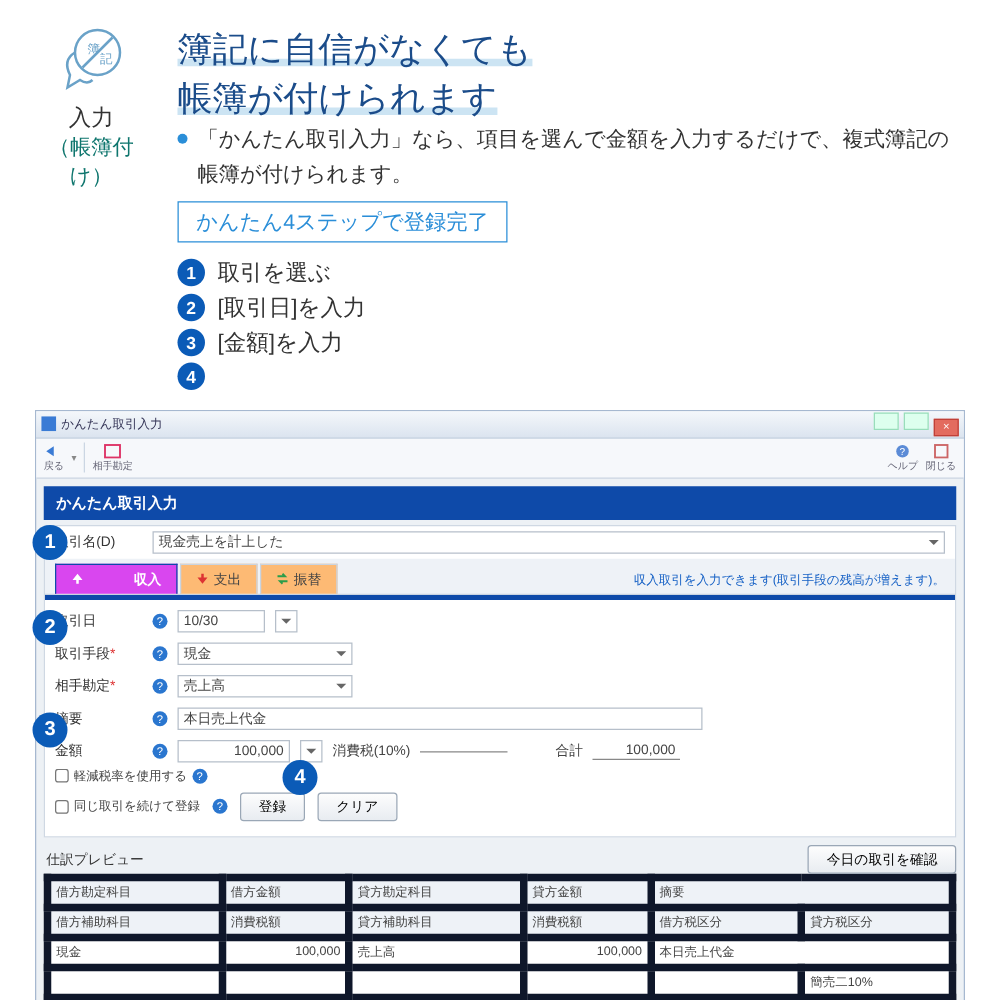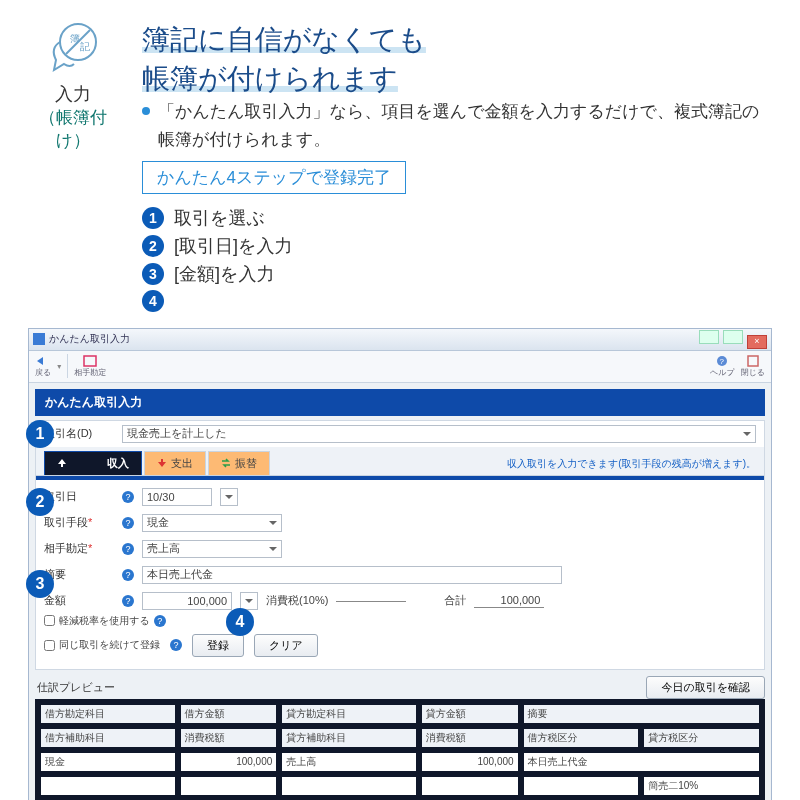--- a/index.html
+++ b/index.html
@@ -40,21 +40,21 @@
   .form-area { background: #fff; margin: 0 6px 6px; border: 1px solid #cfd8e3; }
   .row { display: flex; align-items: center; padding: 4px 8px; gap: 8px; font-size: 11px; }
   .lbl { width: 70px; color: #333; }
   .req { color: #d33; }
   .help { width: 12px; height: 12px; border-radius: 50%; background: #2a76cf; color: #fff; font-size: 9px; display: flex; align-items: center; justify-content: center; }
   .inp { border: 1px solid #b6bfca; height: 18px; padding: 0 4px; background: #fff; font-size: 11px; display: flex; align-items: center; }
   .dd { position: relative; }
   .dd::after { content: ""; position: absolute; right: 4px; top: 6px; border: 4px solid transparent; border-top-color: #666; }
   .tabs { display: flex; background: #eef2f7; border-bottom: 1px solid #c9d4e1; padding: 4px 8px 0; gap: 2px; align-items: flex-end; }
   .tab { padding: 4px 12px; border: 1px solid #c9d4e1; border-bottom: none; background: #fdba74; font-size: 11px; display: flex; align-items: center; gap: 4px; }
-  .tab.active { background: #0f172a; color: #fff; border-color: #0e4aa9; font-weight: 700; gap: 40px; }
+  .tab.active { background: #d946ef; color: #fff; border-color: #0e4aa9; font-weight: 700; gap: 40px; }
   .tab .ticon { width: 10px; height: 10px; }
   .tabs-note { margin-left: auto; font-size: 10px; color: #1560c5; padding-bottom: 4px; }
   .blue-strip { background: #0e4aa9; height: 4px; }
   .inner { padding: 4px 0; }
   .chk { display: flex; align-items: center; gap: 4px; font-size: 10px; margin-left: 8px; }
   .chk input { width: 11px; height: 11px; }
   .btn { border: 1px solid #9aa7b6; background: linear-gradient(#fdfdfd,#e8ecf1); padding: 3px 14px; font-size: 11px; border-radius: 3px; }
   .btn-row { display: flex; gap: 10px; padding: 6px 8px 8px; align-items: center; }
   .underlined { border-bottom: 1px solid #888; padding: 0 4px 1px; }
 

